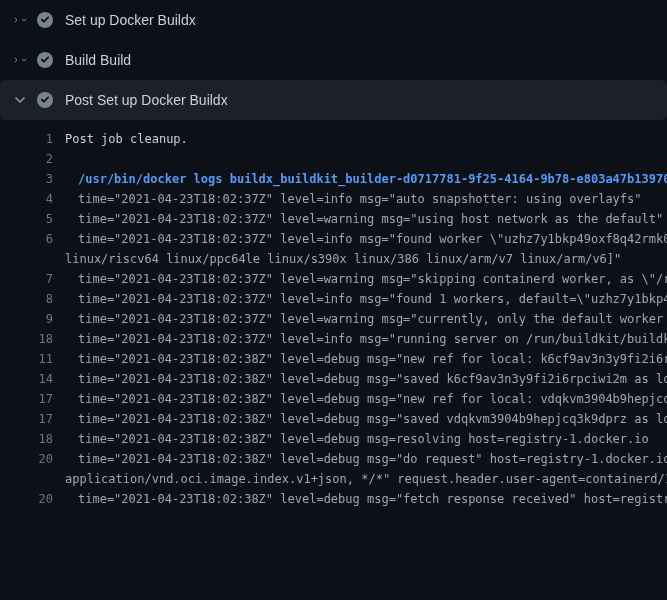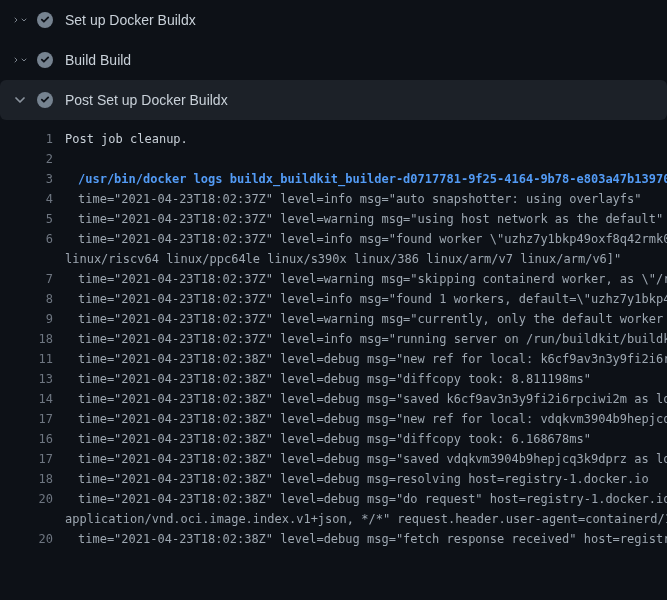--- a/index.html
+++ b/index.html
@@ -179,34 +179,26 @@
   </div>
       <div class="log-row kind-log indent">
     <span class="log-num">18</span>
     <span class="log-text">time="2021-04-23T18:02:37Z" level=info msg="running server on /run/buildkit/buildkitd</span>
   </div>
       <div class="log-row kind-log indent">
     <span class="log-num">11</span>
     <span class="log-text">time="2021-04-23T18:02:38Z" level=debug msg="new ref for local: k6cf9av3n3y9fi2i6rpci</span>
   </div>
       <div class="log-row kind-log indent">
-    <span class="log-num">13</span>
-    <span class="log-text">time="2021-04-23T18:02:38Z" level=debug msg="diffcopy took: 8.811198ms"</span>
-  </div>
-      <div class="log-row kind-log indent">
     <span class="log-num">14</span>
     <span class="log-text">time="2021-04-23T18:02:38Z" level=debug msg="saved k6cf9av3n3y9fi2i6rpciwi2m as local"</span>
   </div>
       <div class="log-row kind-log indent">
     <span class="log-num">17</span>
     <span class="log-text">time="2021-04-23T18:02:38Z" level=debug msg="new ref for local: vdqkvm3904b9hepjcq3k9"</span>
-  </div>
-      <div class="log-row kind-log indent">
-    <span class="log-num">16</span>
-    <span class="log-text">time="2021-04-23T18:02:38Z" level=debug msg="diffcopy took: 6.168678ms"</span>
   </div>
       <div class="log-row kind-log indent">
     <span class="log-num">17</span>
     <span class="log-text">time="2021-04-23T18:02:38Z" level=debug msg="saved vdqkvm3904b9hepjcq3k9dprz as local"</span>
   </div>
       <div class="log-row kind-log indent">
     <span class="log-num">18</span>
     <span class="log-text">time="2021-04-23T18:02:38Z" level=debug msg=resolving host=registry-1.docker.io</span>
   </div>
       <div class="log-row kind-log indent">

